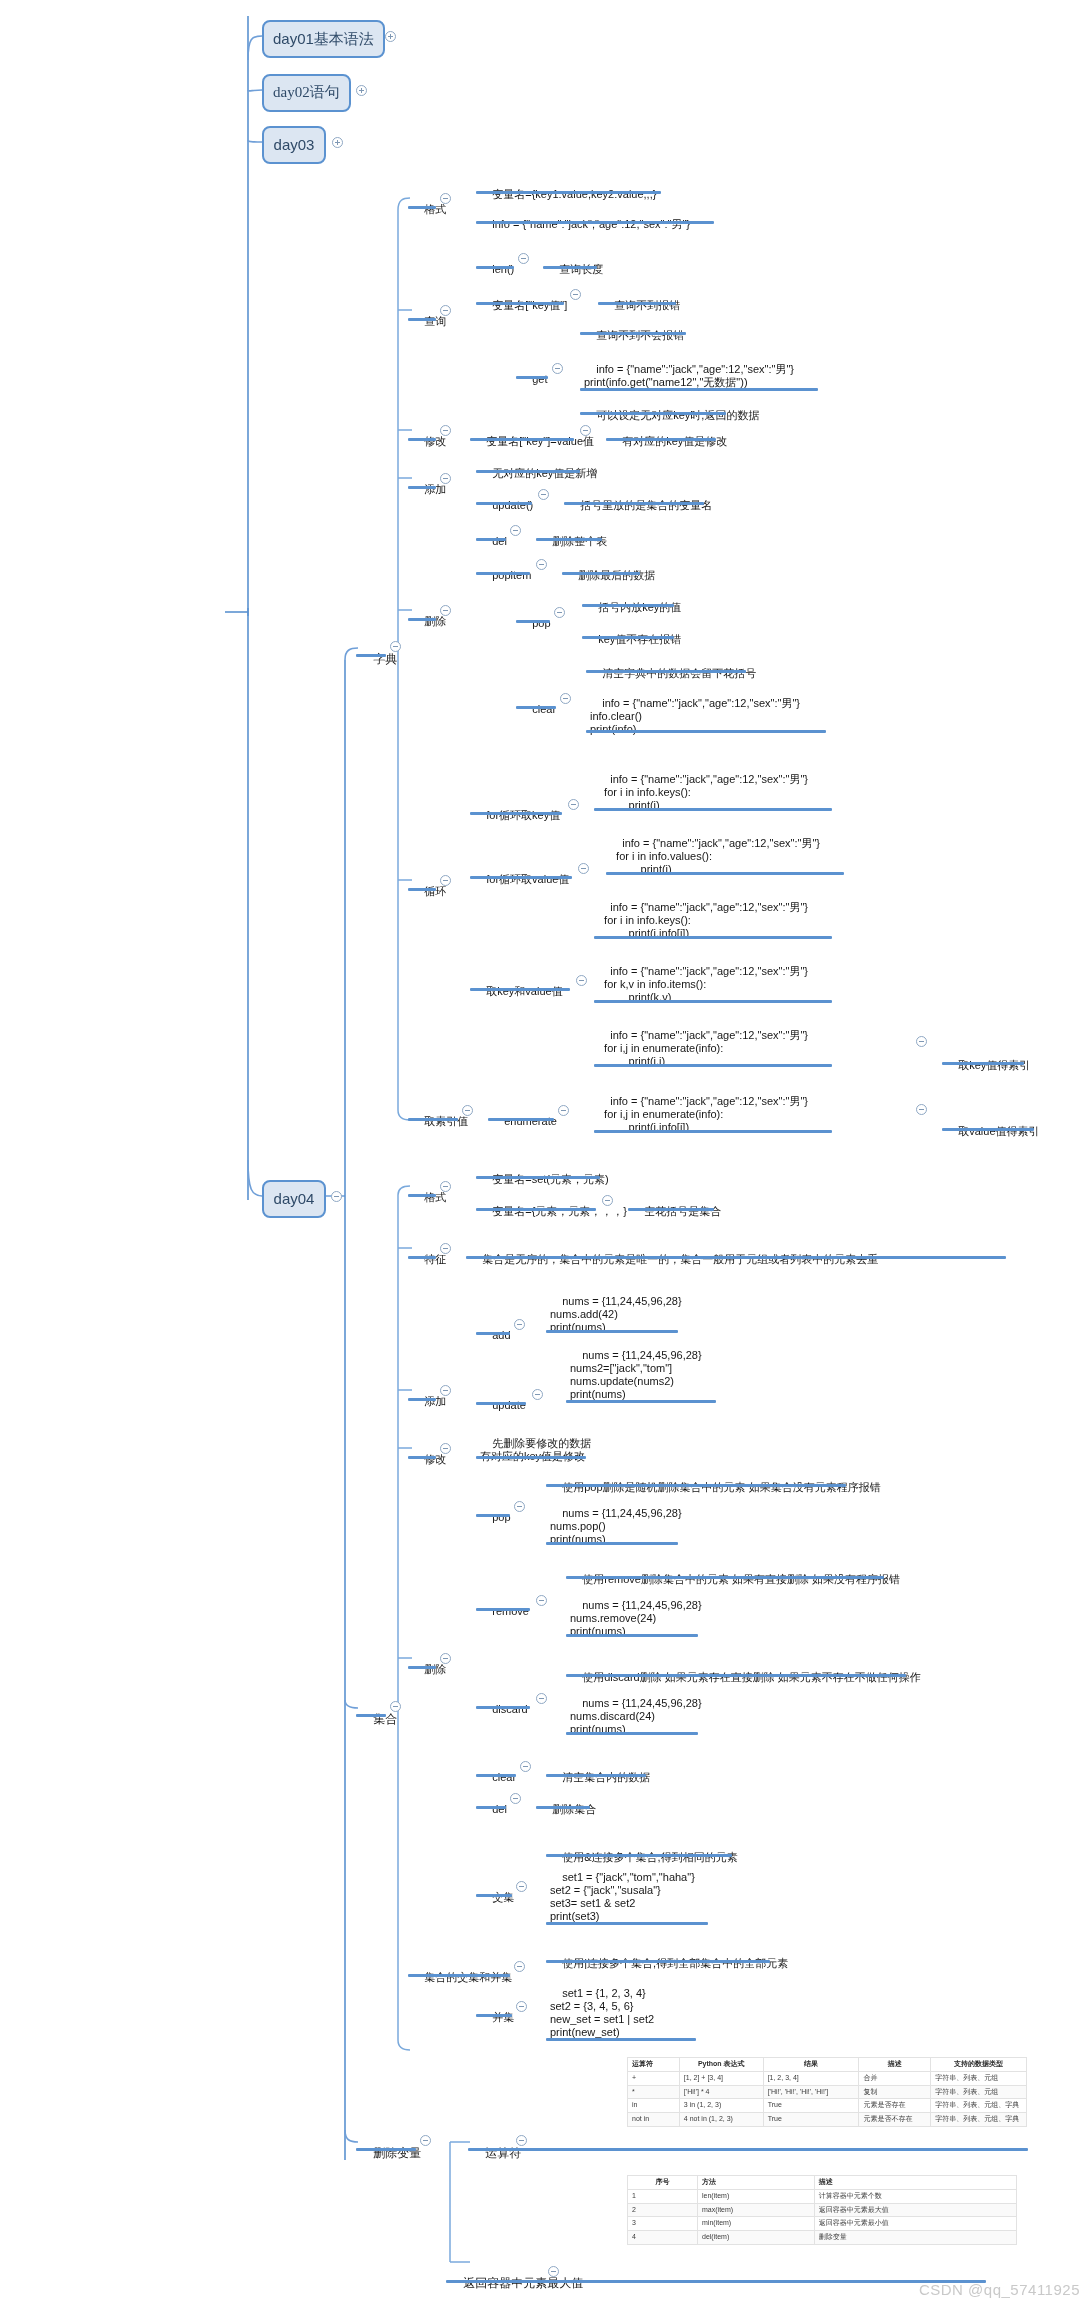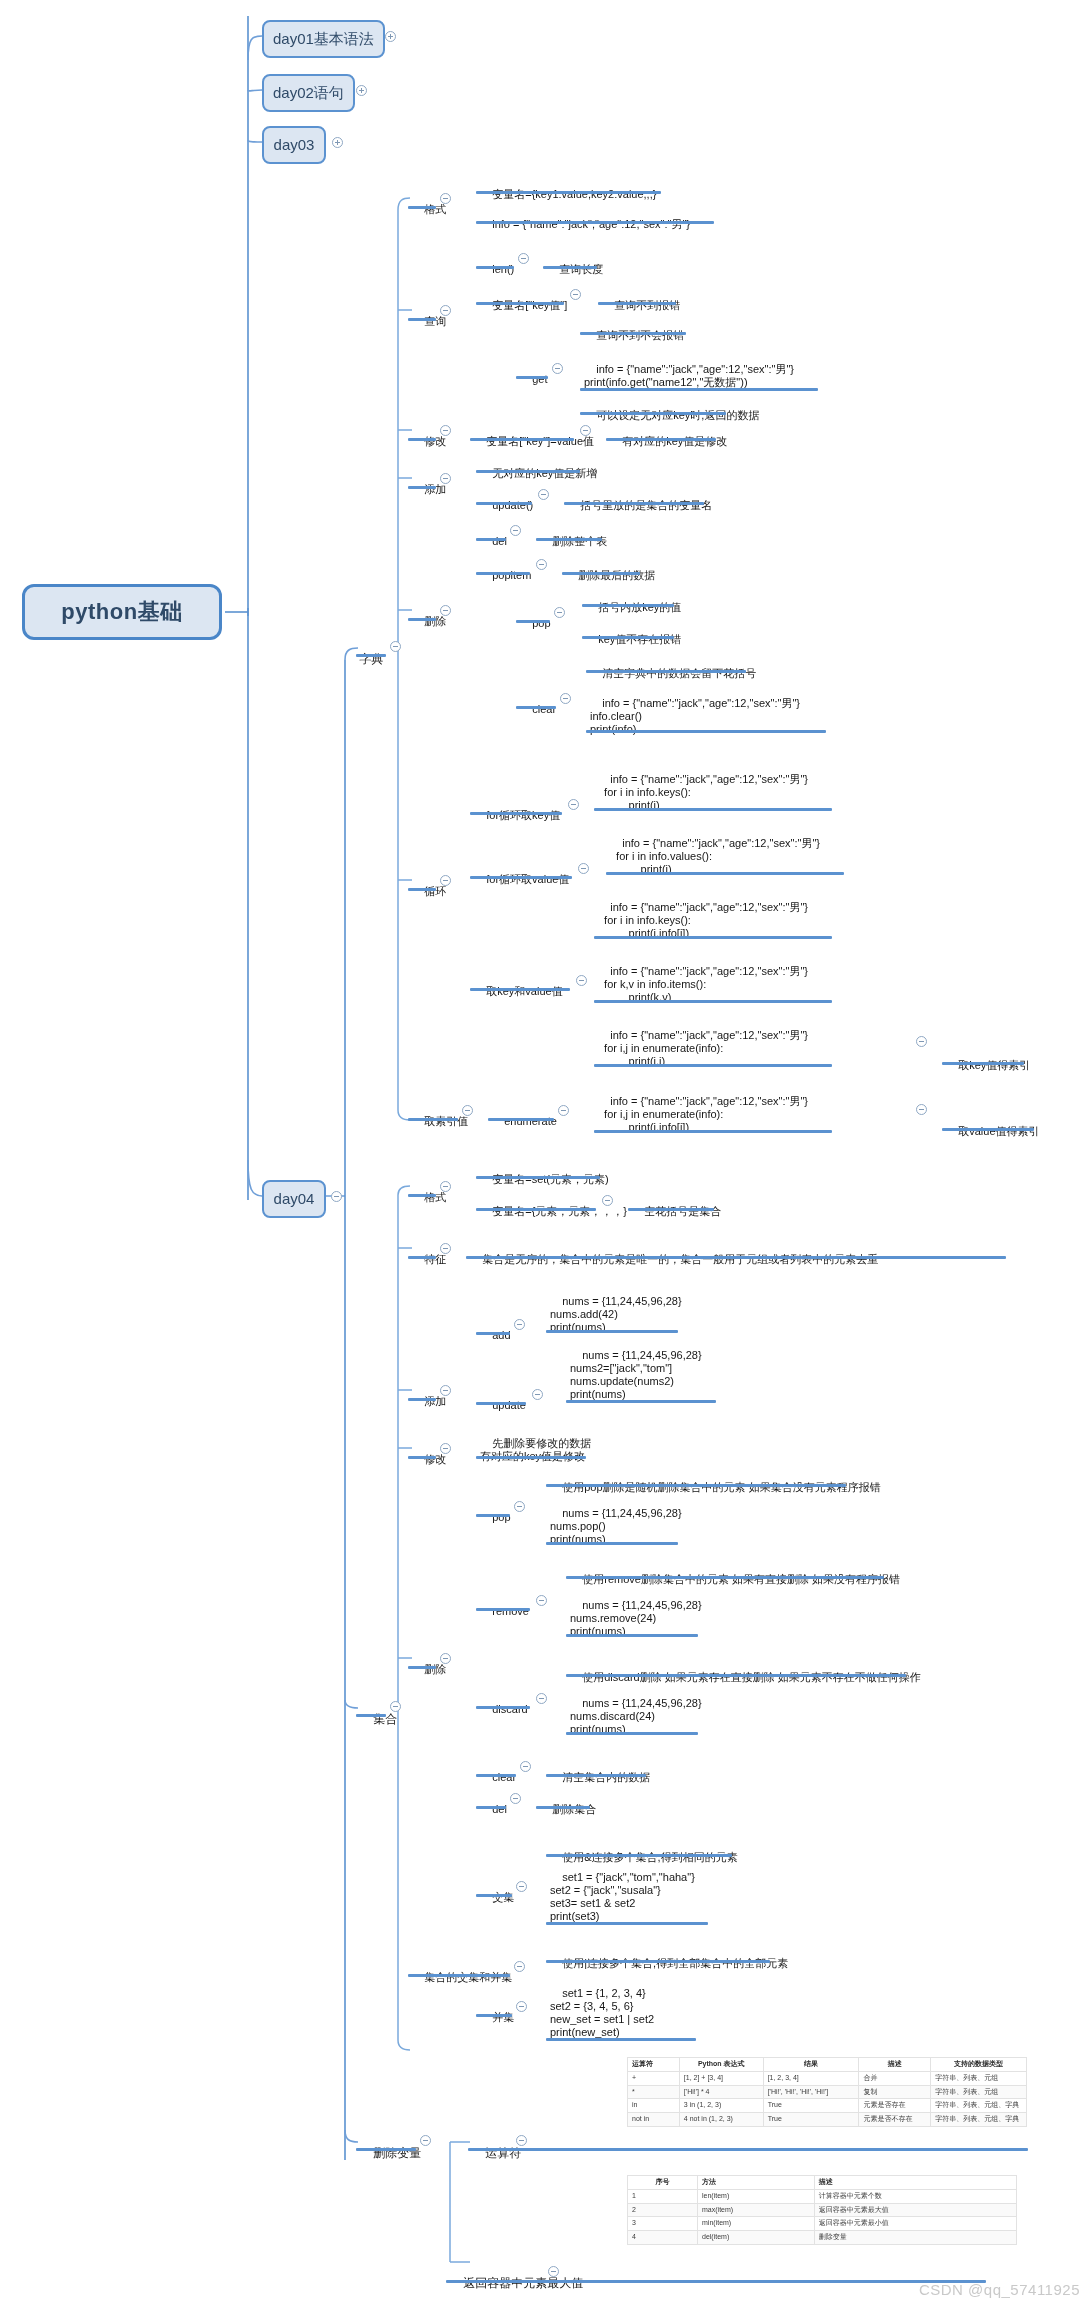--- a/index.html
+++ b/index.html
@@ -179,45 +179,42 @@
       <path d="M398,2040 C398,2048 403,2050 410,2050"></path>
     </g>
 
     <g fill="none" stroke="#7aa9dc" stroke-width="1.5">
       <path d="M450,2142 L470,2142"></path>
       <path d="M450,2142 L450,2262"></path>
       <path d="M450,2262 L470,2262"></path>
     </g>
   </svg>
 
-  <div class="node root-node" style="left:22px; top:584px; width:200px; height:56px;">
-    <span>python基础</span>
-  </div>
 
   <div class="node day-node" style="left:262px; top:20px; min-width:118px; height:33px;">
     <span>day01基本语法</span>
   </div>
   <div class="toggle plus" style="left:385px; top:31px;"></div>
 
-  <div class="node day-node" style="left:262px; top:74px; min-width:88px; height:27px;">
+  <div class="node day-node" style="left:262px; top:74px; min-width:88px; height:27px;font-family:Liberation Serif, serif;">
     <span>day02语句</span>
   </div>
   <div class="toggle plus" style="left:356px; top:85px;"></div>
 
   <div class="node day-node" style="left:262px; top:126px; min-width:64px; height:33px;">
     <span>day03</span>
   </div>
   <div class="toggle plus" style="left:332px; top:137px;"></div>
 
   <div class="node day-node" style="left:262px; top:1180px; min-width:64px; height:33px;">
     <span>day04</span>
   </div>
   <div class="toggle" style="left:331px; top:1191px;"></div>
 
-  <div class="node txt-node big" style="left:344px; top:638px;">
+  <div class="node txt-node big" style="left:358px; top:638px;">
     <span>字典</span>
   </div>
   <div class="bar" style="left:356px; top:654px; width:30px;"></div>
   <div class="toggle" style="left:390px; top:641px;"></div>
 
   <div class="node txt-node big" style="left:358px; top:1698px;">
     <span>集合</span>
   </div>
   <div class="bar" style="left:356px; top:1714px; width:30px;"></div>
   <div class="toggle" style="left:390px; top:1701px;"></div>

